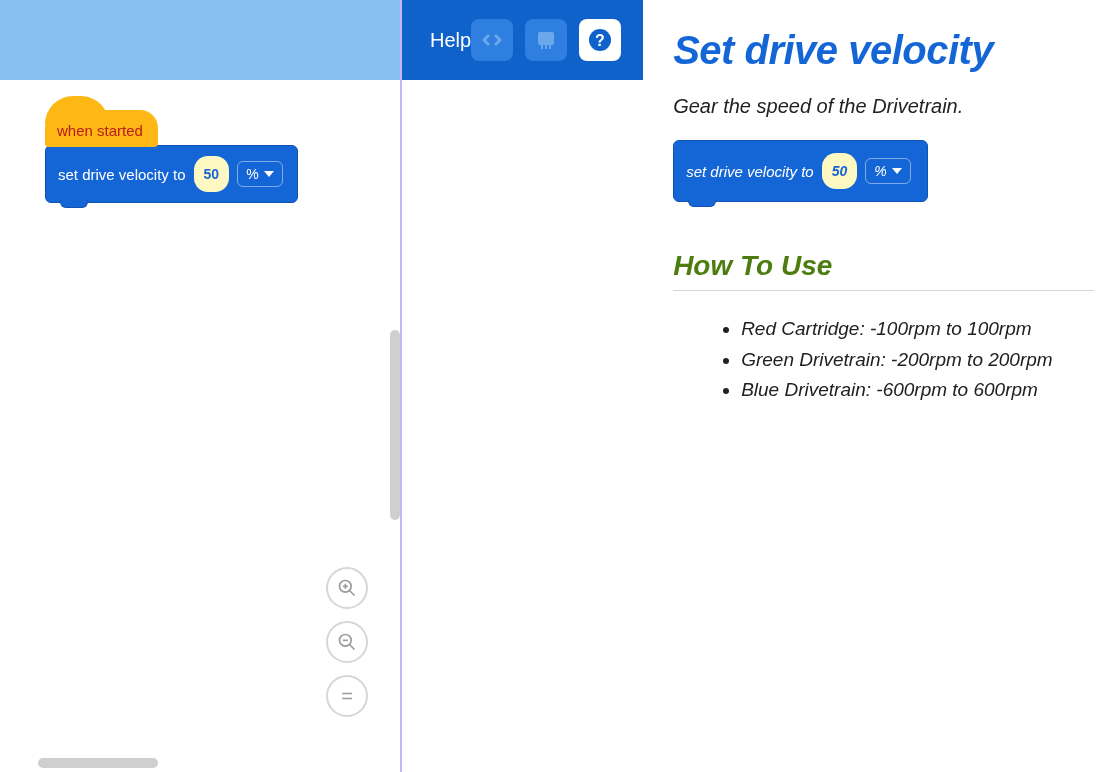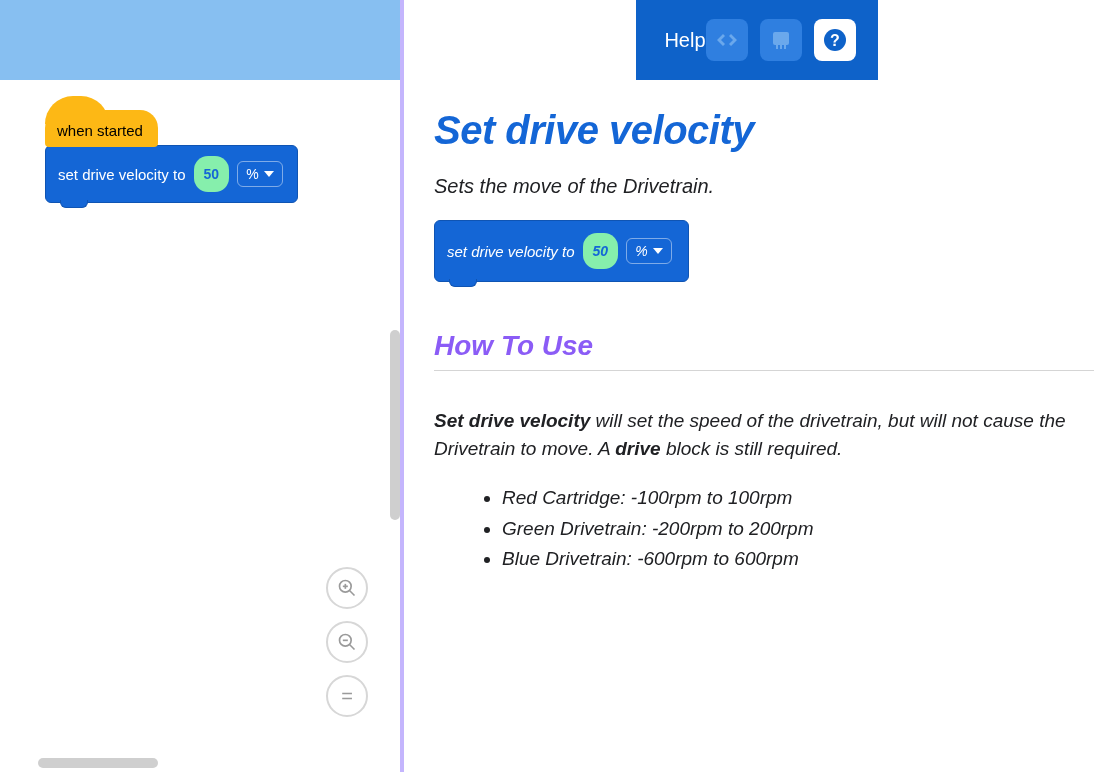--- a/index.html
+++ b/index.html
@@ -24,21 +24,21 @@
     }
     .workspace {
       position: relative;
       padding: 30px 20px 20px 45px;
     }
     .hat-block {
       display: inline-block;
       background: #fdb815;
       border-radius: 18px 18px 4px 4px;
       padding: 10px 15px 8px 12px;
-      color: #000000;
+      color: #b91c1c;
       font-size: 15px;
       font-weight: 500;
       position: relative;
       z-index: 2;
     }
     .hat-block::before {
       
       content: "";
       position: absolute;
       top: -14px;
@@ -62,21 +62,21 @@
       gap: 8px;
       padding: 10px 14px 10px 12px;
       border: 1px solid #0f54b3;
       position: relative;
     }
     .stack-block .notch-top, .stack-block .notch-bot {
       position: absolute; left: 14px; width: 28px; height: 8px; background: inherit;
     }
     .stack-block .notch-bot { bottom: -6px; border-radius: 0 0 6px 6px; border:1px solid #0f54b3; border-top:none; background:#1466d6;}
     .oval-input {
-      background: #86efac;
+      background: #fef9c3;
       color: #1466d6;
       border-radius: 14px;
       padding: 10px 10px;
       font-size: 14px;
       font-weight: 600;
       min-width: 30px;
       text-align: center;
     }
     .unit-drop {
       border: 1px solid rgba(255,255,255,0.45);
@@ -122,25 +122,24 @@
     .vscroll-thumb {
       position: absolute; right: 0; top: 330px;
       width: 10px; height: 190px;
       background: #cfcfcf; border-radius: 5px;
     }
 
     
     .right-panel {
       flex: 1;
       height: 100%;
-      border-left: 4px solid #c4b5fd;
+      border-left: 2px solid #c4b5fd;
       display: flex;
-      flex-direction: column;
+      flex-direction: row;
       overflow: hidden;
-      align-items: center;
     }
     .help-header {
       height: 80px;
       background: #0e62c9;
       display: flex;
       align-items: center;
       padding: 0 22px 0 28px;
       color: #fff;
       justify-content: space-between;
     }
@@ -185,25 +184,25 @@
       gap: 8px;
       padding: 12px 16px 12px 12px;
       font-size: 15px;
       font-weight: 500;
       position: relative;
     }
     .example-block .notch-bot { position:absolute; left:14px; bottom:-6px; width:28px; height:8px; background:#1466d6; border:1px solid #0f54b3; border-top:none; border-radius:0 0 6px 6px; }
 
     .help-body h2 {
       font-size: 28px;
-      color: #8b5cf6;
+      color: #4d7c0f;
       font-weight: 800;
       padding-bottom: 8px;
       border-bottom: 1px solid #d5d5d5;
-      margin-bottom: 36px;
+      margin-bottom: 24px;
     }
     .para {
       font-size: 19px;
       line-height: 1.45;
       margin-bottom: 22px;
     }
     .para b, .para strong { font-weight: 700; }
     ul.cartridge {
       margin-left: 56px;
       font-size: 19px;
@@ -278,39 +277,36 @@
         <svg viewBox="0 0 24 24" fill="currentColor">
             <circle cx="12" cy="12" r="11"></circle>
             <text x="12" y="18" text-anchor="middle" font-size="16" font-weight="bold" fill="#fff">?</text>
           </svg>
       </div>
     </div>
   </div>
 
   <div class="help-body">
     <h1>Set drive velocity</h1>
-    <p class="intro">Sets the move of the Drivetrain.</p>
+    <p class="intro">Gear the speed of the Drivetrain.</p>
 
     <div class="example-block-wrap">
       <div class="example-block">
         <span>set drive velocity to</span>
         <span class="oval-input">50</span>
         <span class="unit-drop">
           <span>%</span>
           <span class="caret"></span>
         </span>
         <span class="notch-bot"></span>
       </div>
     </div>
 
     <h2>How To Use</h2>
 
-    <p class="para">
-      <b>Set drive velocity</b><span> will set the speed of the drivetrain, but will not cause the Drivetrain to move. A </span><b>drive</b><span> block is still required.</span>
-    </p>
 
 
 
     <ul class="cartridge">
       <li>Red Cartridge: -100rpm to 100rpm</li>
       <li>Green Drivetrain: -200rpm to 200rpm</li>
       <li>Blue Drivetrain: -600rpm to 600rpm</li>
     </ul>
   </div>
 </div>

